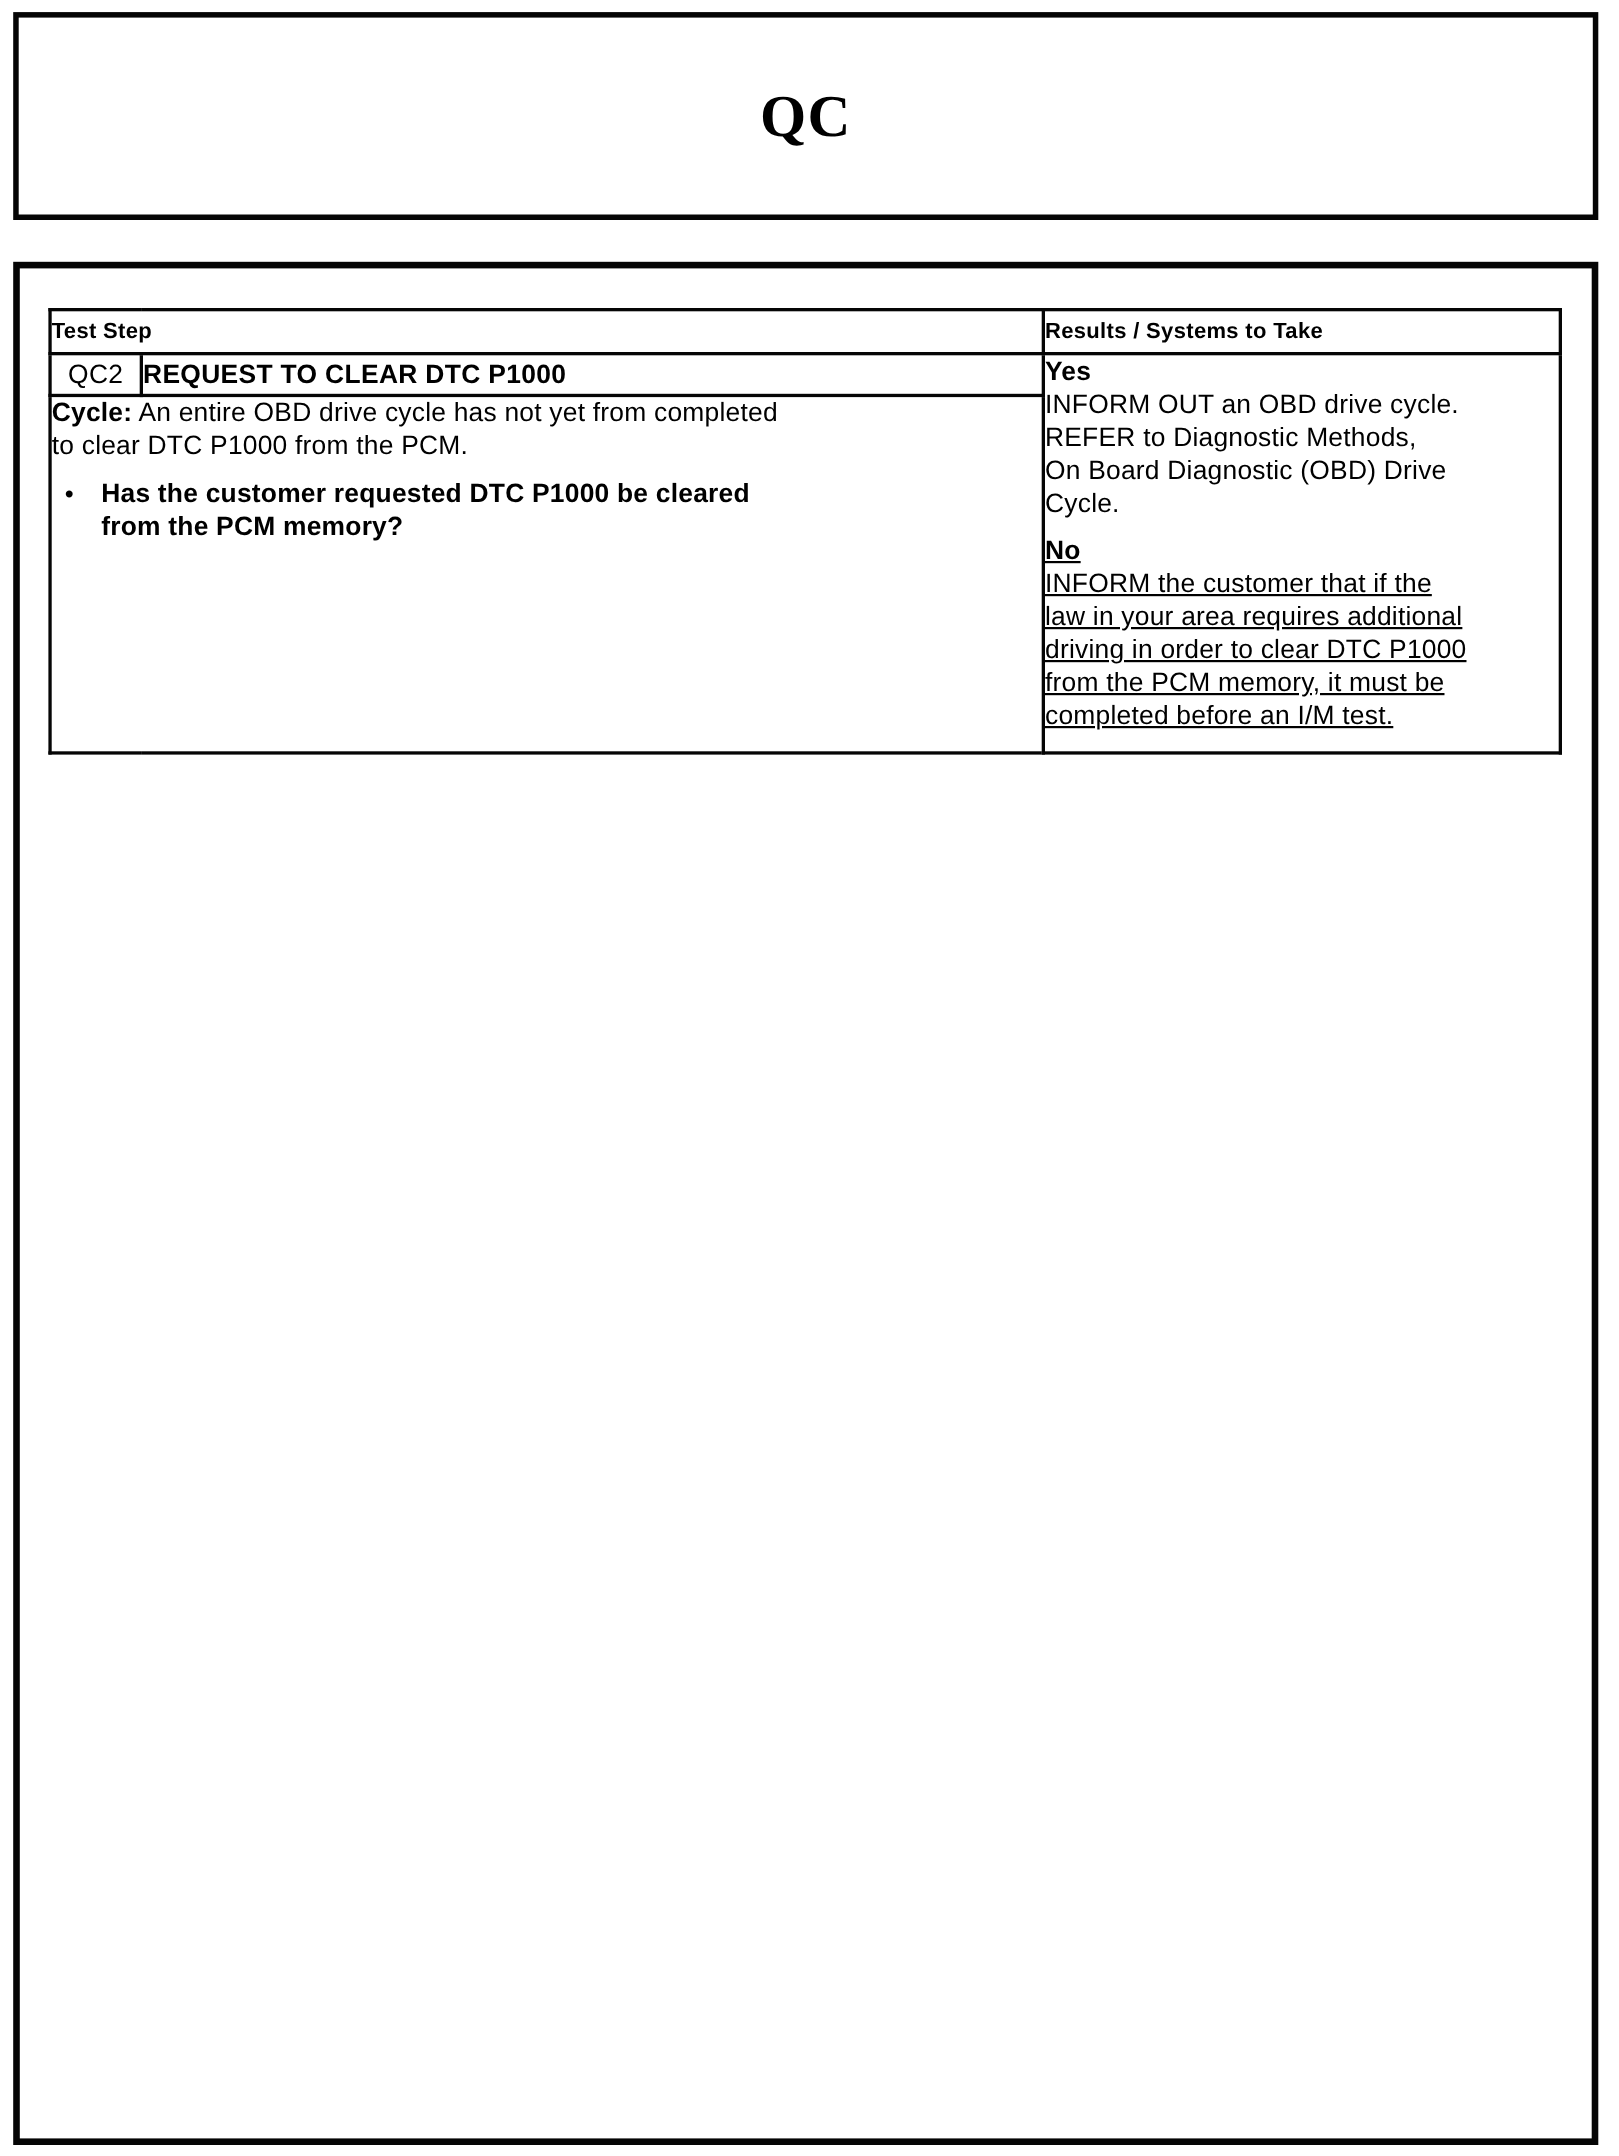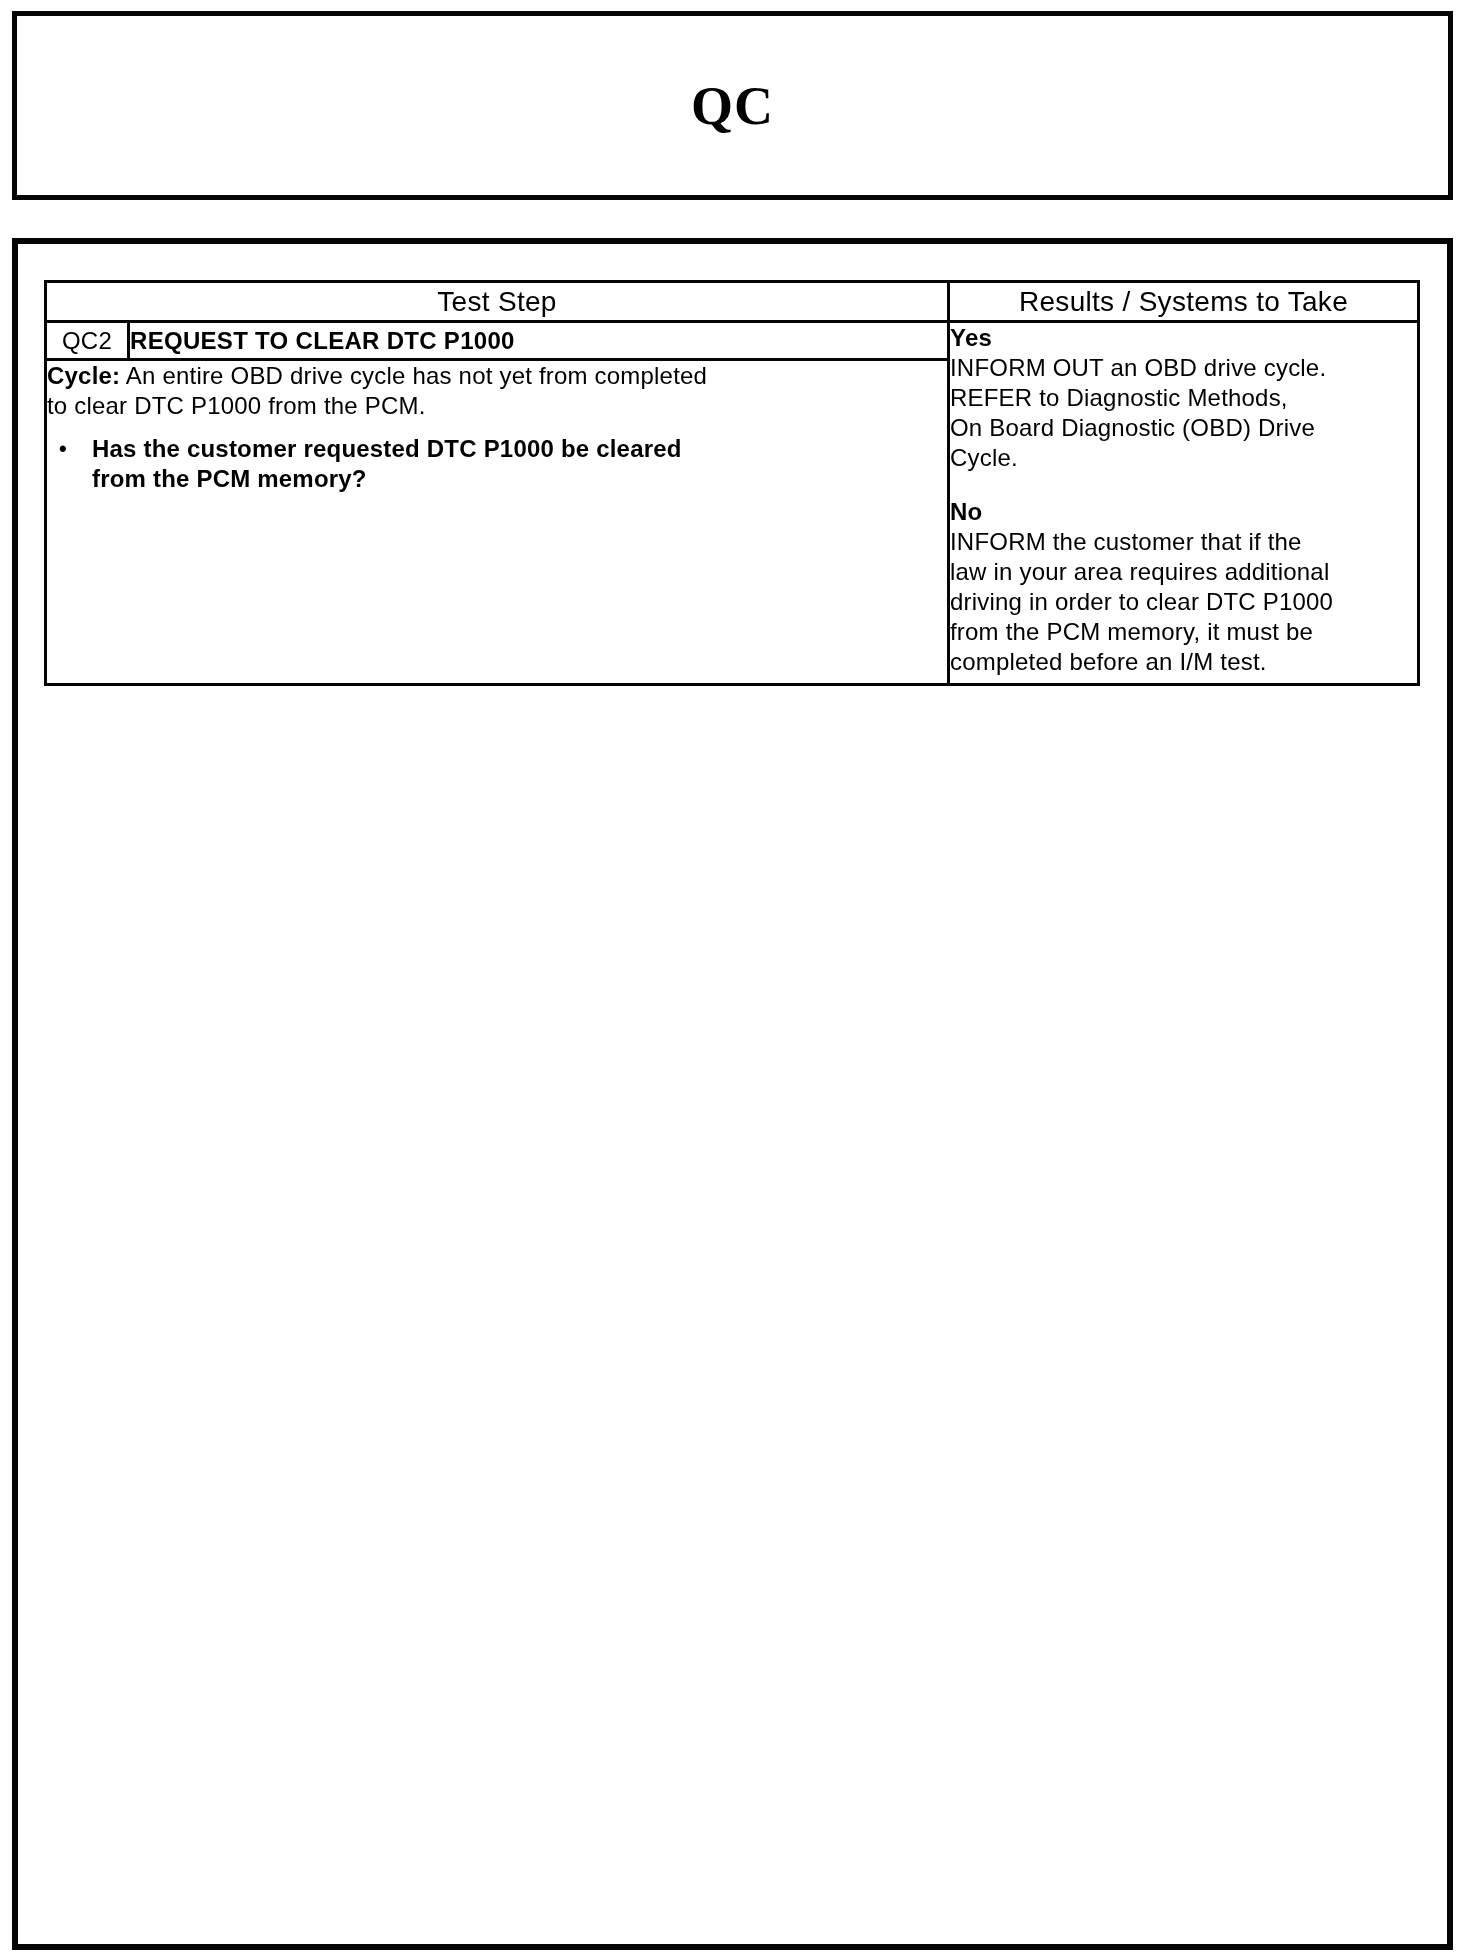--- a/index.html
+++ b/index.html
@@ -81,24 +81,24 @@
     border: 3px solid #050505;
     box-sizing: border-box;
     padding: 0;
   }
   .col-id      { width: 83px;  }
   .col-step    { width: 820px; }
   .col-results { width: 470px; }
 
   .hdr-row th {
     height: 40px;
-    font-size: 28px;
-    font-weight: normal;
+    font-size: 20px;
+    font-weight: bold;
     letter-spacing: 0.3px;
-    text-align: center;
+    text-align: left;
     vertical-align: middle;
   }
 
   .cell-step-id {
     height: 38px;
     font-size: 24px;
     font-weight: normal;
     text-align: center;
     vertical-align: middle;
     letter-spacing: 0.3px;
@@ -137,21 +137,21 @@
   .bullet-text { flex: 1; }
 
   .cell-results {
     vertical-align: top;
     padding: 13px 8px 0 17px;
     font-size: 24px;
     line-height: 30px;
     letter-spacing: 0.2px;
   }
   .result-label { font-weight: bold; }
-  .result-group + .result-group { margin-top: 24px; }
+  .result-group + .result-group { margin-top: 13px; text-decoration: underline; }
 </style>
 </head>
 <body>
 
 <div class="header-box">
   <div class="header-code-cell">
     <div class="header-code">QC</div>
   </div>
 </div>
 

